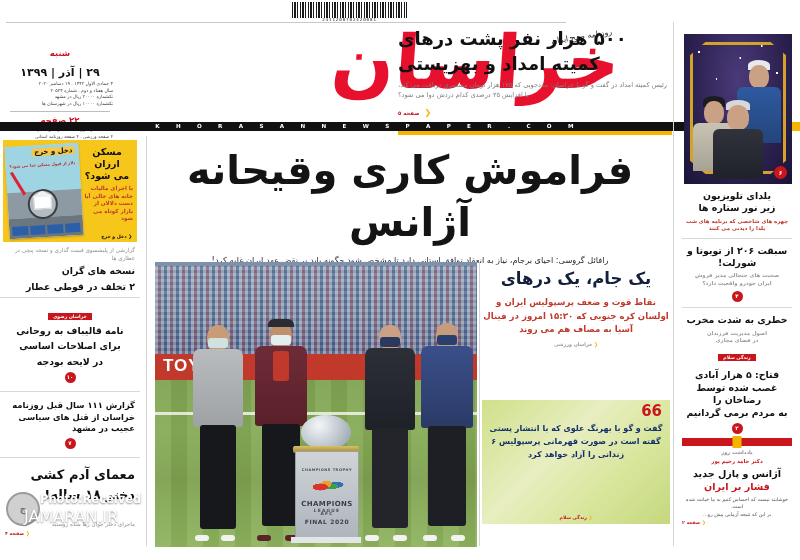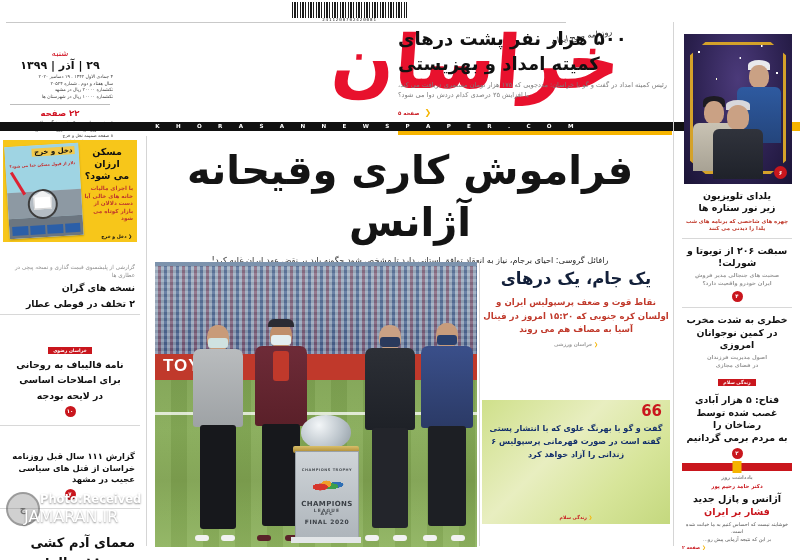--- a/index.html
+++ b/index.html
@@ -30,21 +30,21 @@
     font-family:"DejaVu Sans","Liberation Sans",sans-serif;
     font-size:74px;line-height:96px;color:#e8112d;font-weight:700;
     text-align:center;letter-spacing:-2px;
     transform:skewX(-4deg);
   }
   .logo-sub{position:absolute;right:8px;top:12px;font-size:8px;color:#2b2b2b;
     transform:rotate(-9deg);letter-spacing:.3px;}
 
   
   .infoblock{position:absolute;left:4px;top:26px;width:112px;text-align:center;}
-  .ib-day{font-size:8.5px;color:#d01020;font-weight:400;margin-bottom:1px;}
+  .ib-day{font-size:8.5px;color:#d01020;font-weight:700;margin-bottom:8px;}
   .ib-date{font-size:11px;color:#111;font-weight:700;letter-spacing:.4px;margin-bottom:2px;}
   .ib-lines{font-size:4.6px;color:#3b3b3b;line-height:6.6px;text-align:right;padding-right:3px;}
   .ib-sep{height:1px;background:#bdbdbd;margin:4px 6px 3px;}
   .ib-pages{font-size:8.5px;color:#d01020;font-weight:700;margin-bottom:2px;}
   .ib-plist{font-size:4.4px;color:#3b3b3b;line-height:6.2px;text-align:right;padding-right:3px;}
 
   
   .urlbar{position:absolute;left:0;top:122px;width:800px;height:9px;background:#111;}
   .urlbar span{display:block;color:#fff;font-size:5.6px;letter-spacing:7.2px;
     line-height:9px;padding-right:64px;text-align:center;direction:ltr;font-weight:700;}
@@ -86,21 +86,21 @@
   .ad-img .pen{position:absolute;left:10px;top:24px;width:3px;height:26px;background:#d23;
     transform:rotate(-28deg);}
   .ad-img .btns{position:absolute;left:3px;bottom:3px;width:68px;height:9px;
     display:flex;gap:2px;}
   .ad-img .btns i{flex:1;background:#2b5fa8;display:block;}
   .ad-txt{position:absolute;right:4px;top:6px;width:52px;text-align:right;}
   .ad-h{font-size:9.5px;line-height:12px;color:#111;font-weight:700;text-align:center;}
   .ad-b{font-size:5.6px;line-height:7.6px;color:#c0392b;margin-top:3px;font-weight:700;}
   .ad-tag{position:absolute;right:5px;bottom:3px;font-size:4.6px;color:#111;font-weight:700;}
 
-  .brief{padding:22px 5px 4px;}
+  .brief{padding:5px 5px 4px;}
   .brief .kicker{font-size:5.6px;line-height:7.6px;color:#8d8d8d;text-align:right;}
   .brief .h{font-size:9.4px;line-height:12.4px;color:#111;font-weight:700;text-align:right;margin-top:3px;}
   .brief .h.big{font-size:13px;line-height:17px;}
   .sectag{display:inline-block;background:#c9161d;color:#fff;font-size:4.6px;font-weight:700;
     padding:1px 5px;margin:3px 0 2px;}
   .pagedot{width:11px;height:11px;border-radius:50%;background:#c9161d;color:#fff;font-size:5.4px;
     line-height:11px;text-align:center;margin:4px auto;font-weight:700;}
 
   
   .wm{position:absolute;left:6px;top:488px;width:130px;height:40px;z-index:40;}
@@ -473,21 +473,20 @@
       <div class="rc-h">سبقت ۲۰۶ از تویوتا و شورلت!</div>
       <div class="rc-k gray">صحبت های جنجالی مدیر فروش</div>
       <div class="rc-k gray" style="margin-top:0">ایران خودرو واقعیت دارد؟</div>
       <div class="pagedot">۴</div>
     </div>
 
     <div class="rc-rule"></div>
 
     <div>
       <div class="rc-h">خطری به شدت مخرب</div>
-      <div class="rc-h" style="margin-top:0">در کمین نوجوانان امروزی</div>
       <div class="rc-k gray">اصول مدیریت فرزندان</div>
       <div class="rc-k gray" style="margin-top:0">در فضای مجازی</div>
       <div class="ctr"><span class="sectag">زندگی سلام</span></div>
     </div>
 
     <div>
       <div class="rc-h">فتاح: ۵ هزار آبادی</div>
       <div class="rc-h" style="margin-top:0">غصب شده توسط رضاخان را</div>
       <div class="rc-h" style="margin-top:0">به مردم برمی گردانیم</div>
       <div class="pagedot">۲</div>

